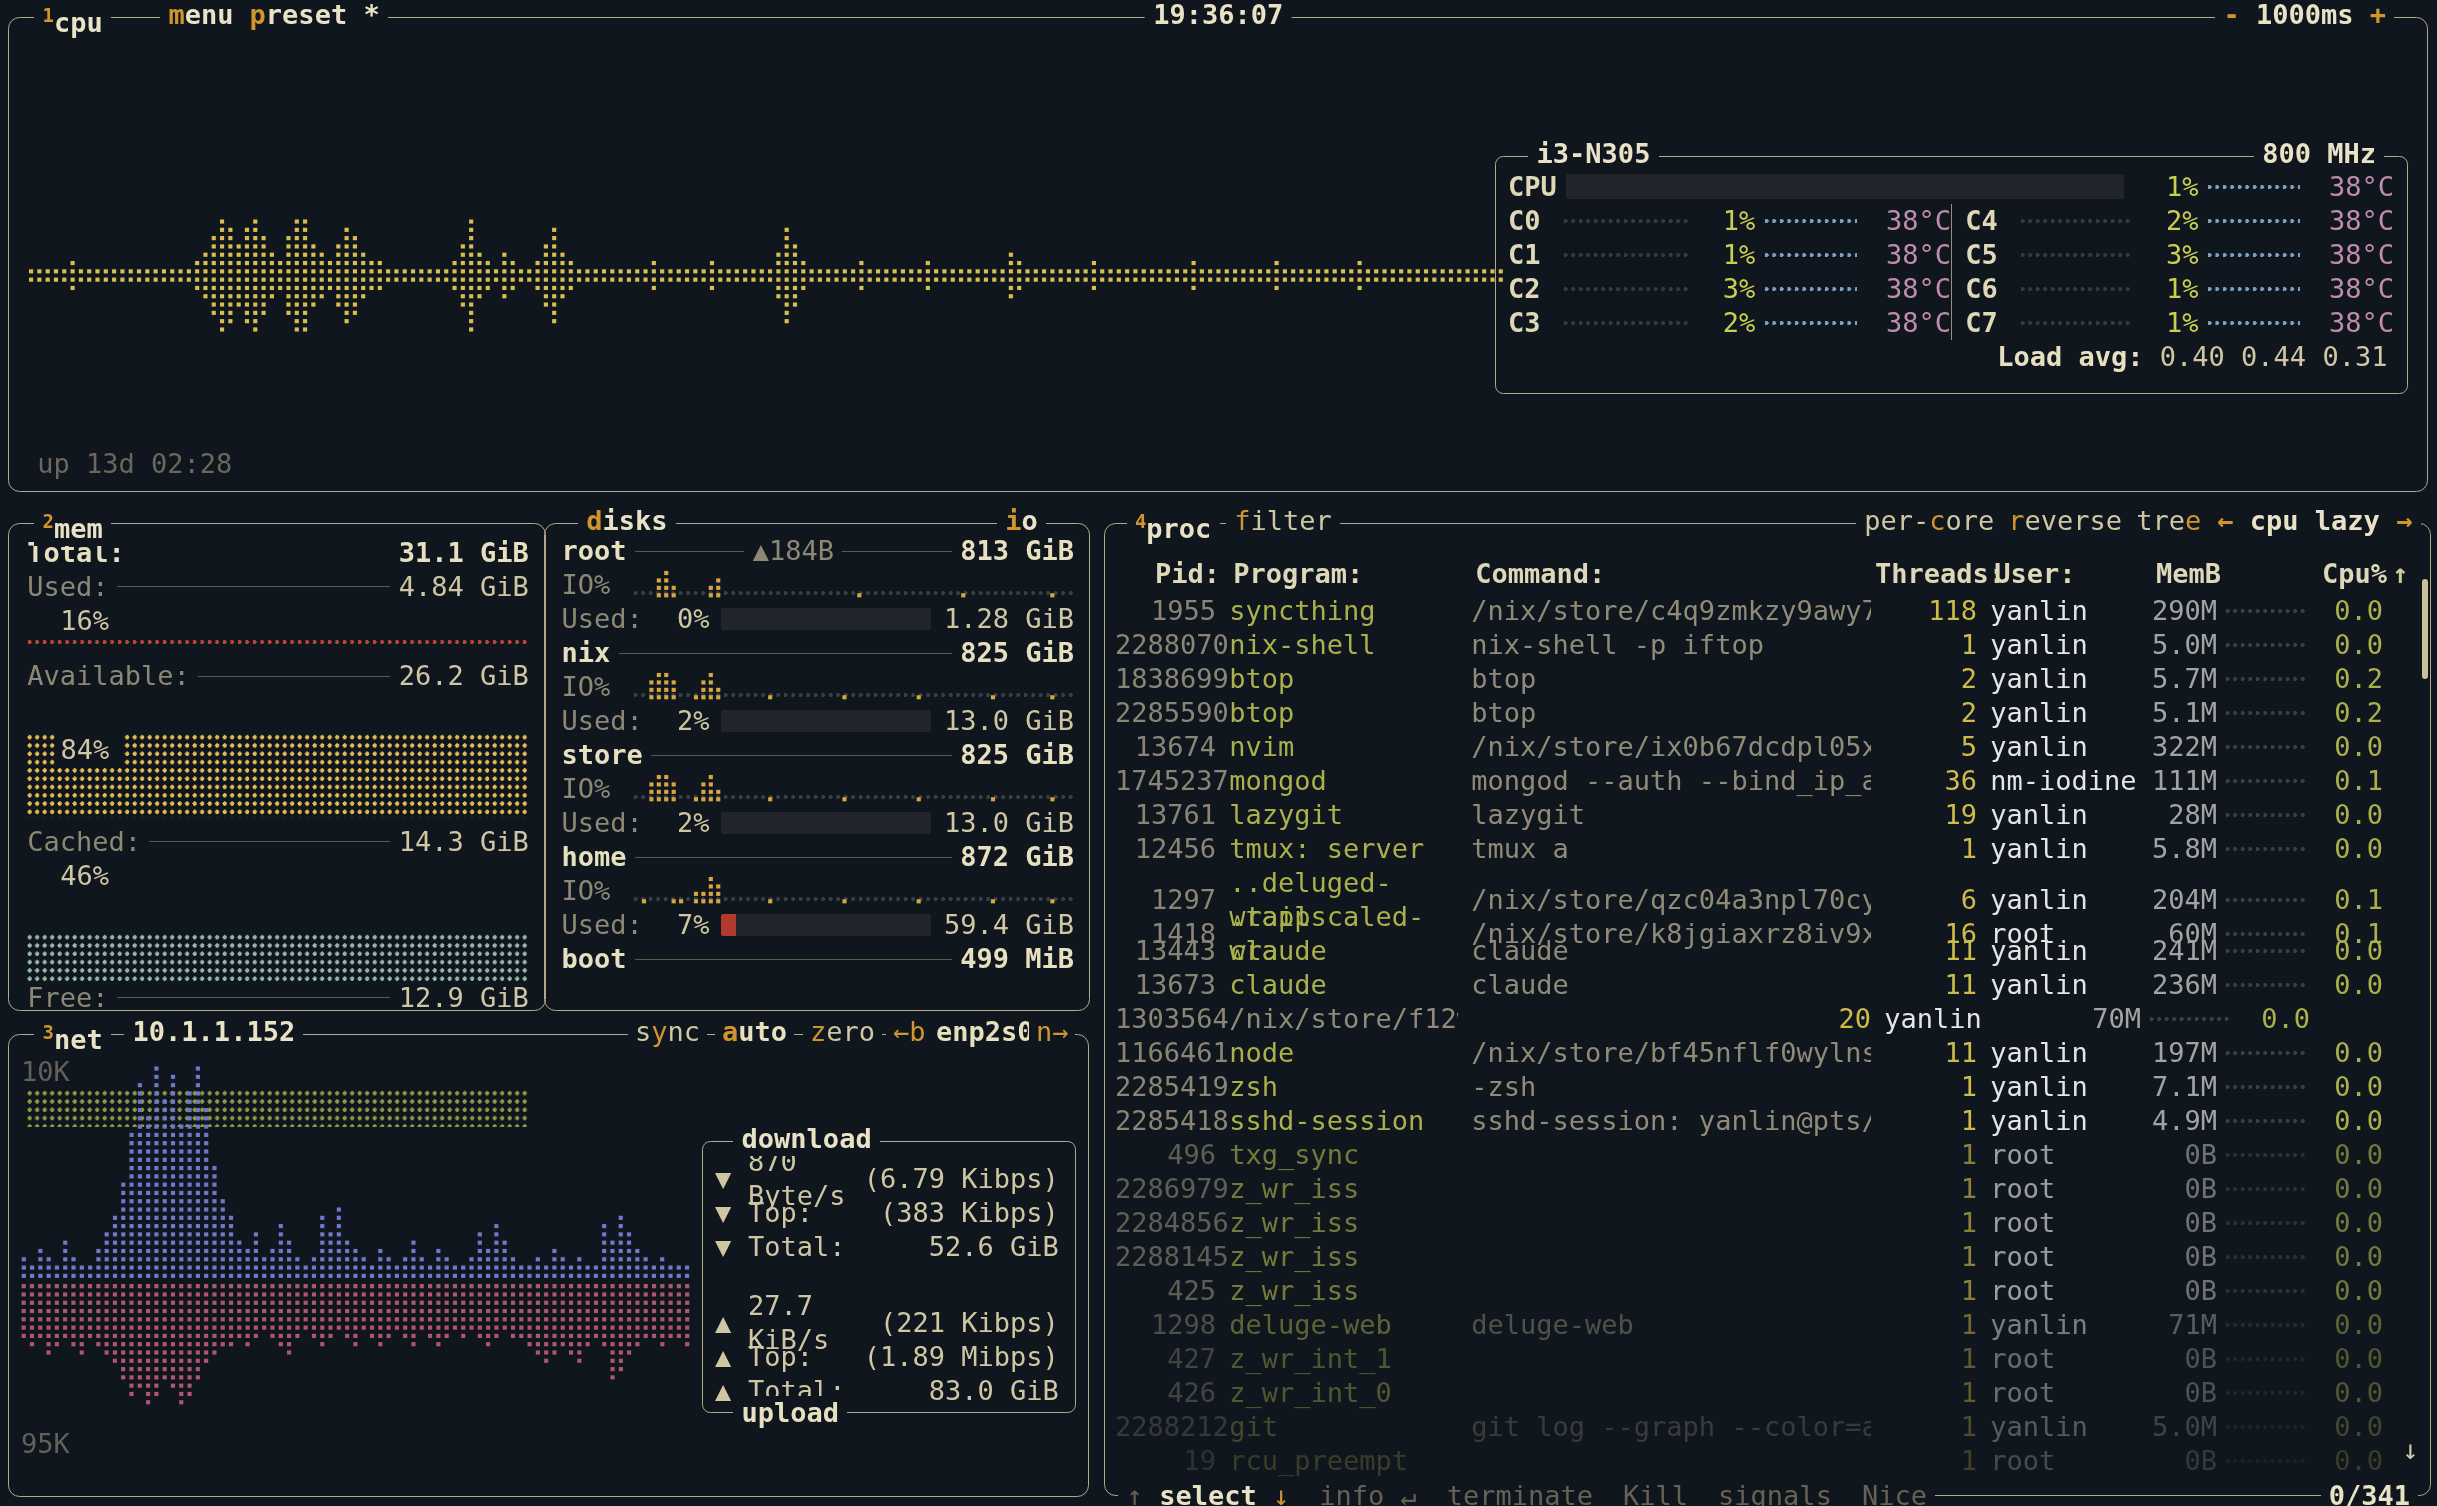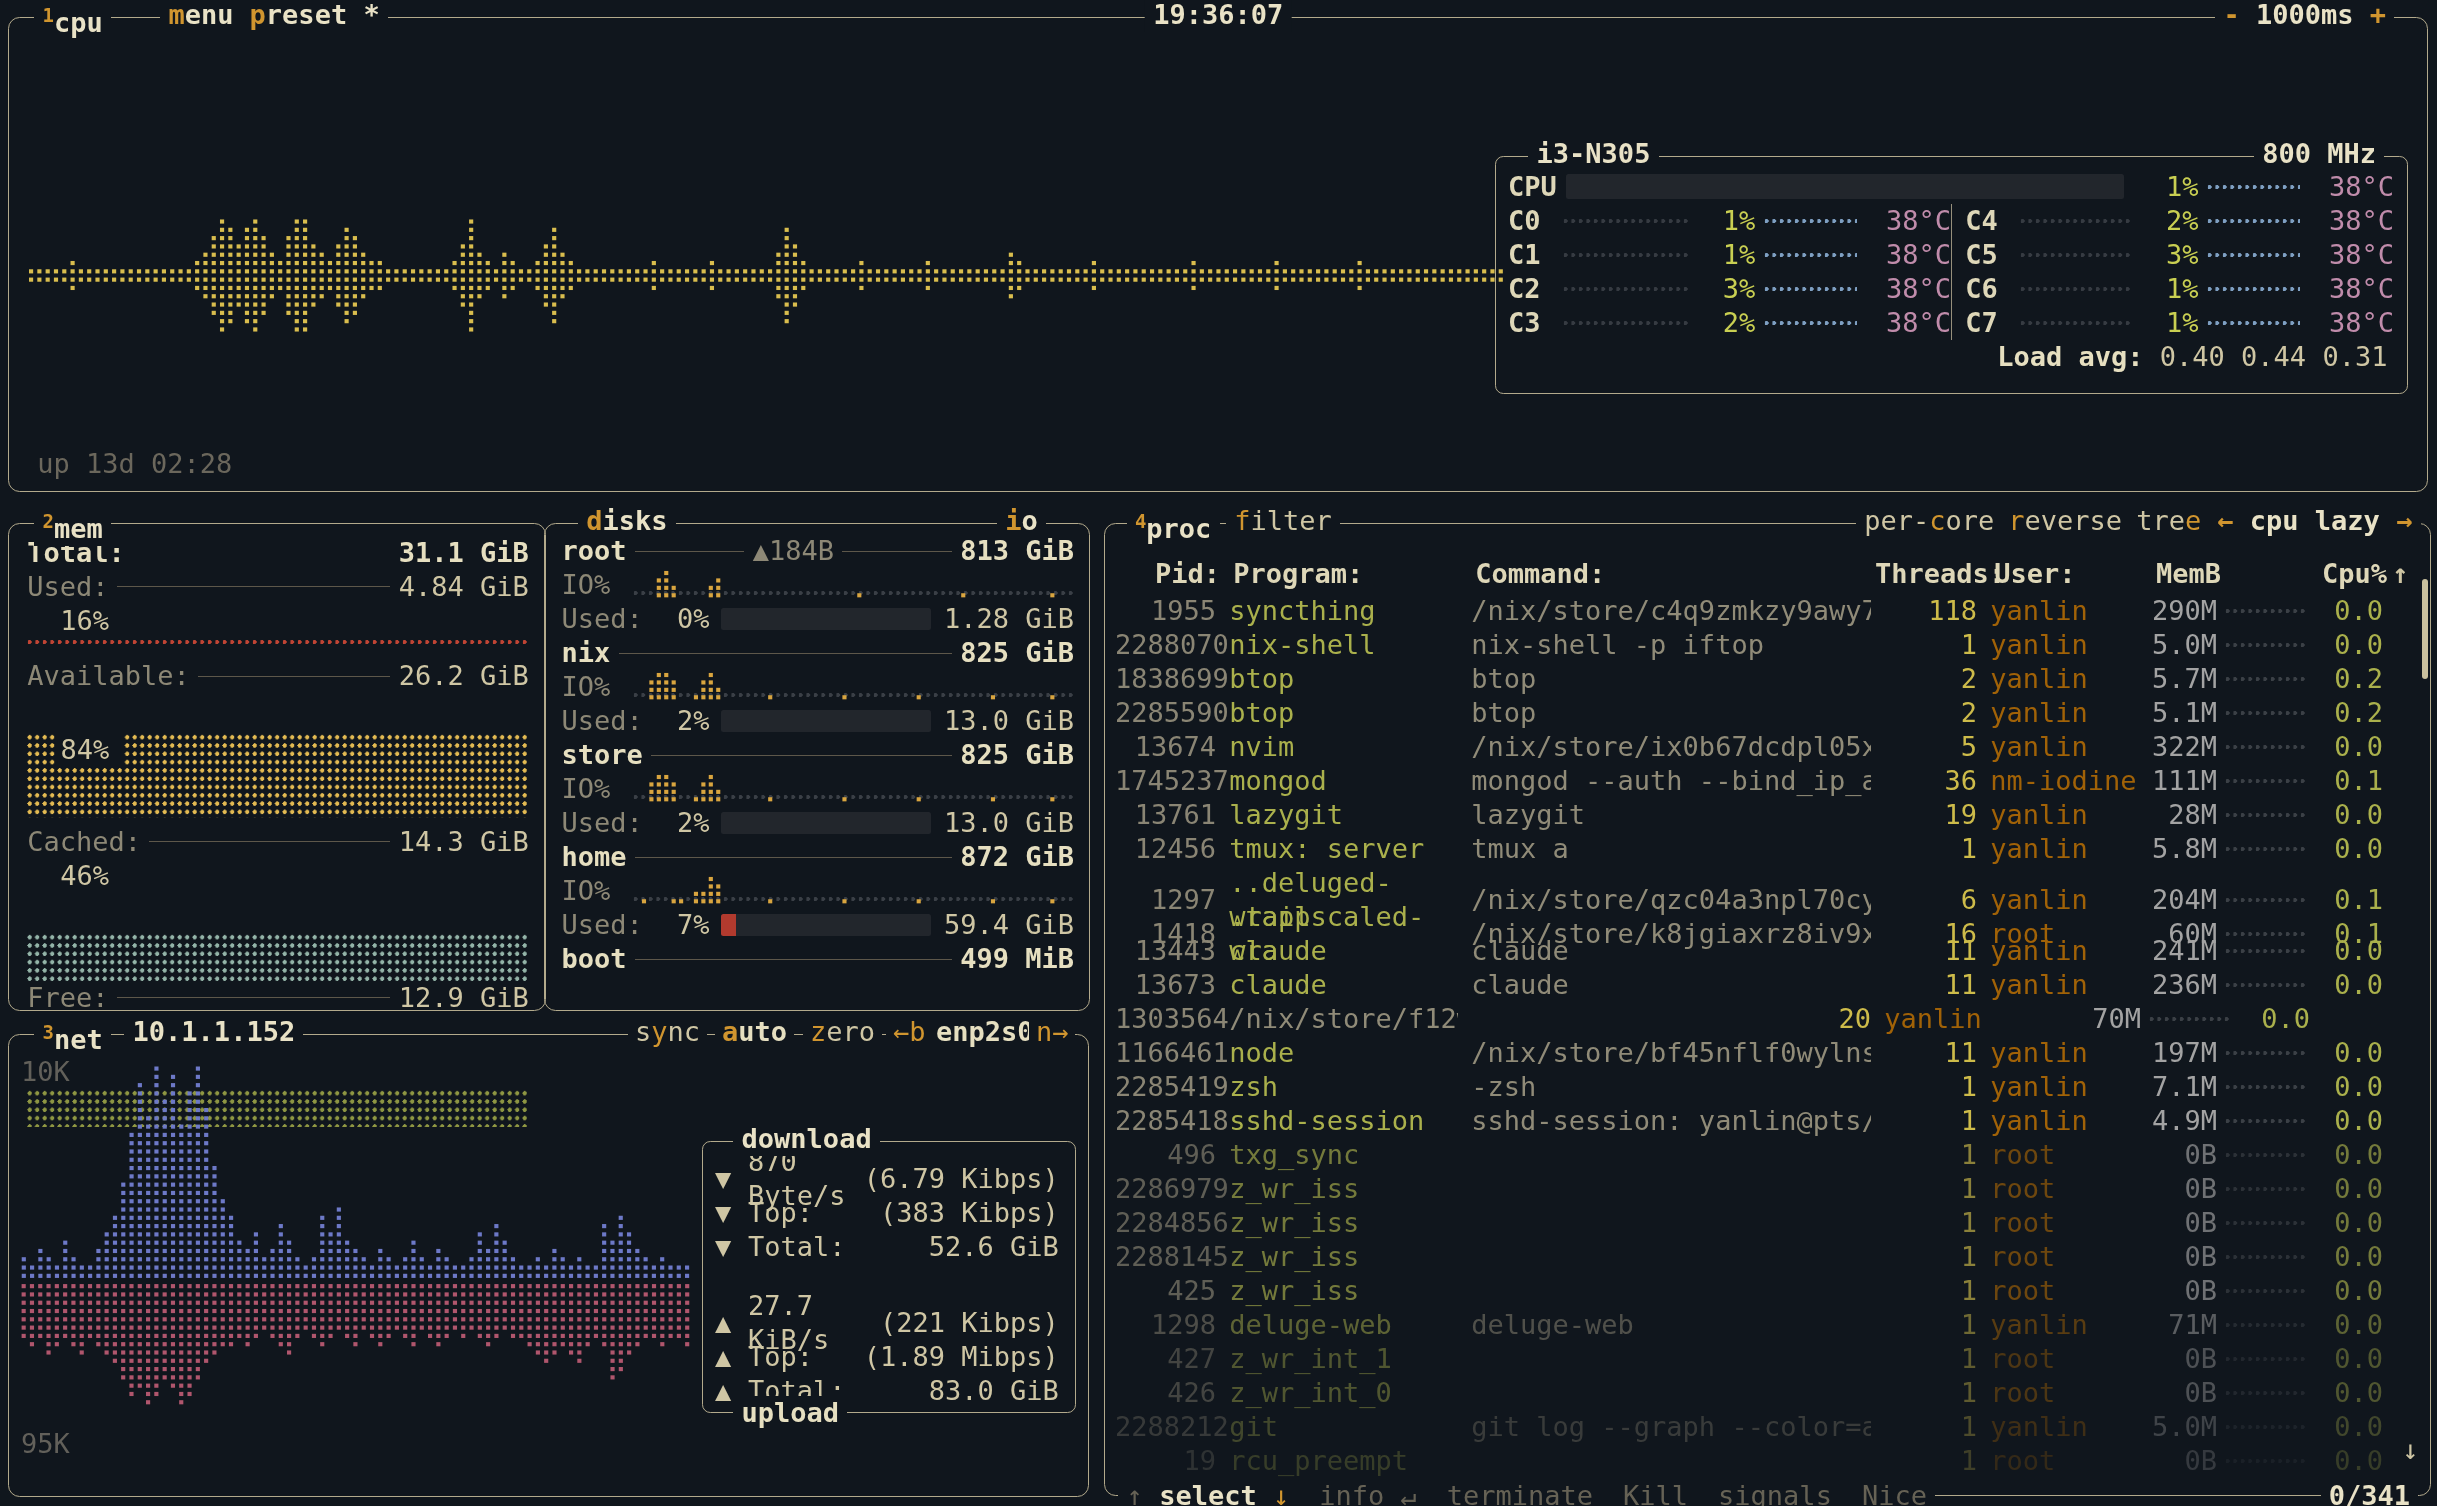--- a/index.html
+++ b/index.html
@@ -61,21 +61,21 @@
   .dlrow .rv{text-align:right;}
   
   .pgrid{display:grid;grid-template-columns:101px 242px 413px 106px 164px 76px 93px 73px 28px;align-items:center;}
   .phead{position:absolute;left:14px;right:10px;top:33px;font-weight:bold;color:#ded7b8;height:34px;}
   .prows{position:absolute;left:10px;right:10px;top:70px;}
   .prow{height:34px;}
   .c-pid{text-align:right;color:#8a8574;}
   .c-prog{padding-left:13.3px;color:#aab04c;}
   .c-cmd{padding-left:13.3px;color:#908b78;white-space:nowrap;overflow:hidden;}
   .c-thr{text-align:right;color:#cdbb4a;}
-  .c-user{padding-left:13.3px;color:#a16207;}
+  .c-user{padding-left:13.3px;color:#e5e5e5;}
   .c-mem{text-align:right;color:#a3a3a3;}
   .c-g{padding-left:8.3px;}
   .c-g .dotline{--c:#3b4046;width:80px;}
   .c-cpu{text-align:right;color:#aab04c;}
   .h-r{text-align:right;}
   .h-l{padding-left:13.3px;}
   .sortarrow{color:#cfc6a4;padding-left:5px;}
   .prow:nth-child(n+17){opacity:.65;}
   .prow:nth-child(n+22){opacity:.5;}
   .prow:nth-child(n+23){opacity:.42;}

